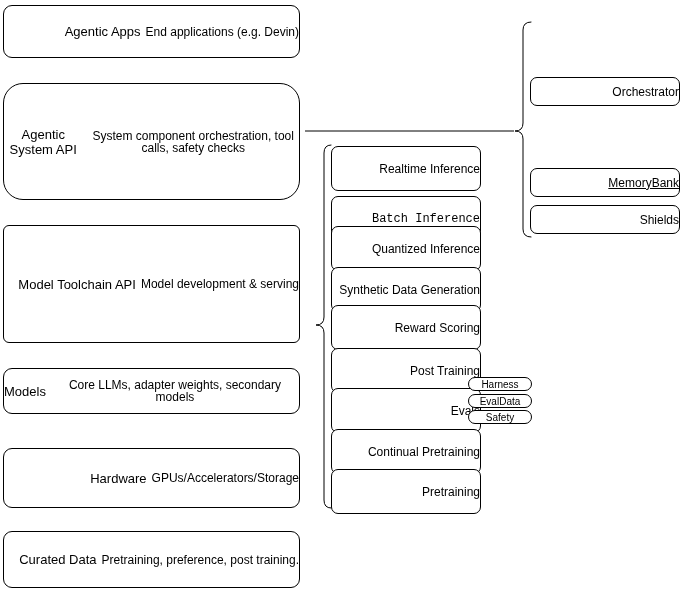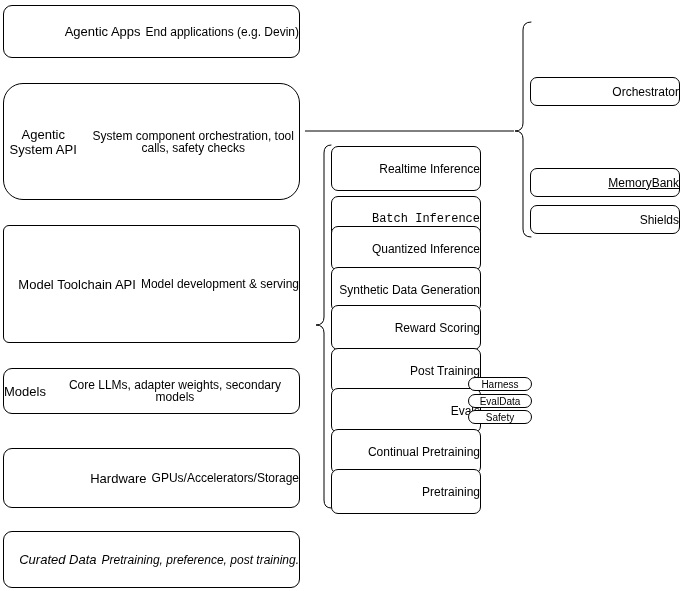--- a/index.html
+++ b/index.html
@@ -94,21 +94,21 @@
     <div class="subtitle">Model development &amp; serving</div>
   </div>
   <div class="node lbox" style="top:368px;height:46px;border-radius:9px;">
     <div class="title">Models</div>
     <div class="subtitle">Core LLMs, adapter weights, secondary models</div>
   </div>
   <div class="node lbox" style="top:448px;height:60px;border-radius:9px;">
     <div class="title">Hardware</div>
     <div class="subtitle">GPUs/Accelerators/Storage</div>
   </div>
-  <div class="node lbox" style="top:531px;height:57px;border-radius:9px;font-style:italic;">
+  <div class="node lbox" style="top:531px;height:57px;border-radius:9px;">
     <div class="title">Curated Data</div>
     <div class="subtitle">Pretraining, preference, post training.</div>
   </div>
 
   <div class="node mbox" style="top:146px;">Realtime Inference</div>
   <div class="node mbox" style="top:196px;font-family:Liberation Mono, monospace;">Batch Inference</div>
   <div class="node mbox" style="top:226px;">Quantized Inference</div>
   <div class="node mbox" style="top:267px;">Synthetic Data Generation</div>
   <div class="node mbox" style="top:305px;">Reward Scoring</div>
   <div class="node mbox" style="top:348px;">Post Training</div>

